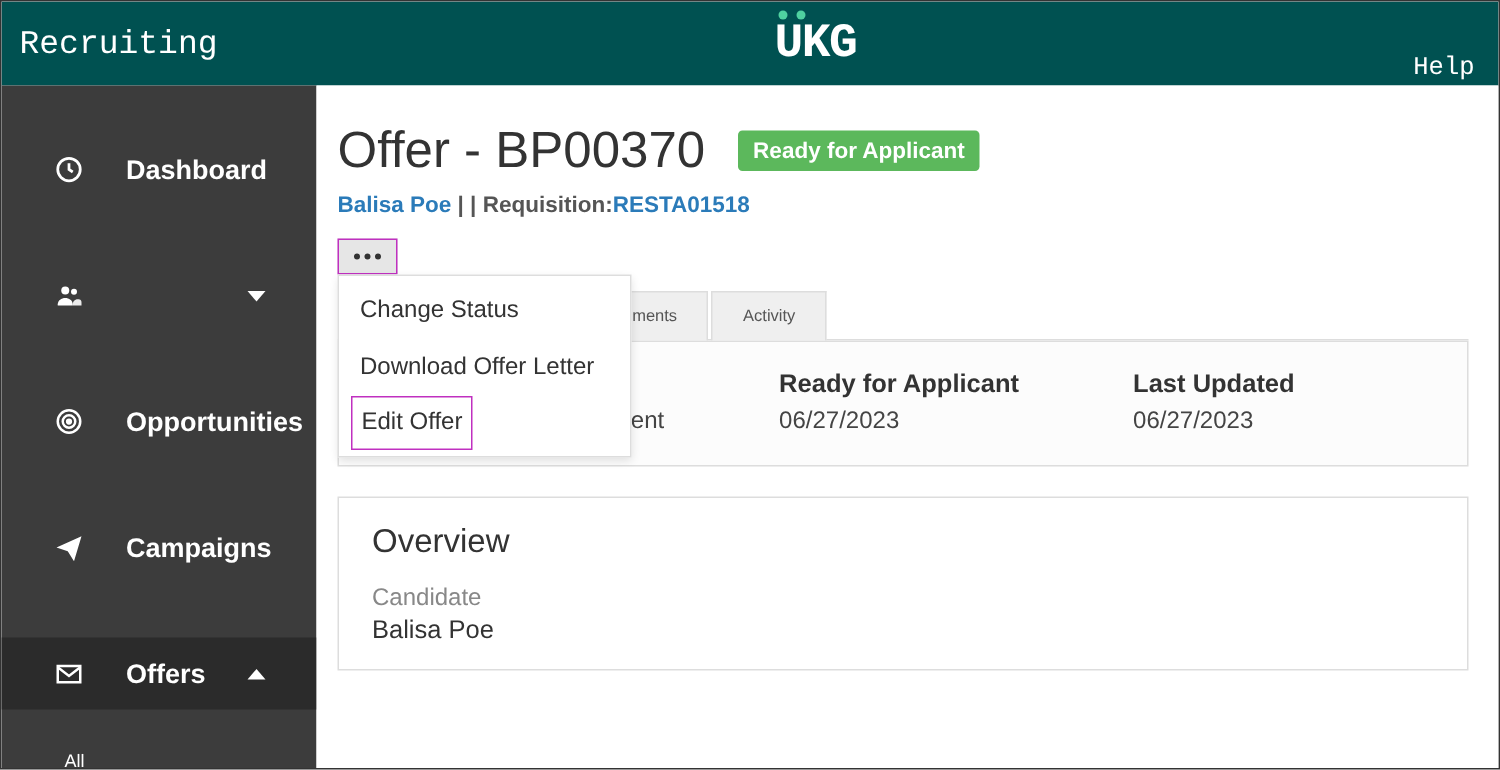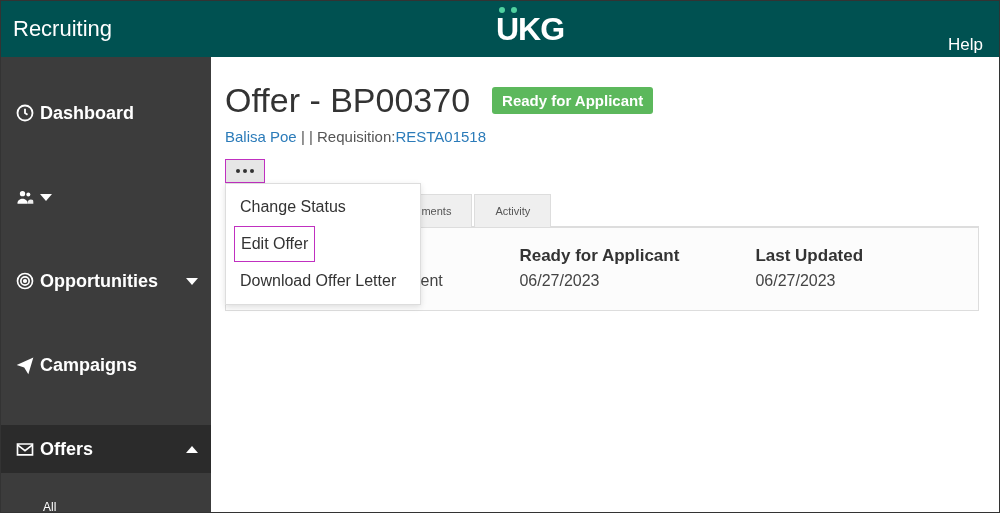--- a/index.html
+++ b/index.html
@@ -1,47 +1,47 @@
 <!DOCTYPE html>
 <html><head>
 <meta charset="utf-8">
 <style>
   * { box-sizing: border-box; margin: 0; padding: 0; }
   body { font-family: "Segoe UI", Arial, sans-serif; width: 1000px; height: 513px; overflow: hidden; border: 1px solid #333; }
   
-  .topbar { height: 56px; background: #005151; color: #fff; display: flex; align-items: center; padding: 0 16px 0 12px; }
+  .topbar { height: 56px; background: #005151; color: #fff; display: flex; align-items: center; padding: 0 16px 0 12px; font-family: Liberation Mono, monospace; }
   .topbar-title { font-size: 22px; font-weight: 400; }
   .logo-wrap { flex: 1; display: flex; justify-content: center; align-items: flex-start; }
   .logo { display: flex; align-items: flex-end; gap: 2px; }
   .logo-u { position: relative; }
   .logo-dots { position: absolute; top: -6px; left: 3px; display: flex; gap: 6px; }
   .logo-dots span { width: 6px; height: 6px; border-radius: 50%; background: #4fd1a0; display: block; }
   .logo-text { font-size: 32px; font-weight: 700; letter-spacing: -1px; line-height: 1; }
   .topbar-right { display: flex; align-items: center; gap: 28px; font-size: 17px; margin-top: 32px; }
   .lang { display: flex; align-items: center; gap: 6px; cursor: pointer; }
   .caret { width: 0; height: 0; border-left: 5px solid transparent; border-right: 5px solid transparent; border-top: 6px solid #fff; }
   
   .main { display: flex; height: calc(513px - 58px); }
   
   .sidebar { width: 210px; background: #3c3c3c; color: #fff; padding-top: 32px; flex-shrink: 0; }
-  .side-item { display: flex; align-items: center; padding: 13px 13px; font-size: 18px; font-weight: 600; gap: 4px; cursor: pointer; }
+  .side-item { display: flex; align-items: center; padding: 13px 34px; font-size: 18px; font-weight: 600; gap: 27px; cursor: pointer; justify-content: space-between; }
   .side-item.offers { background: #2b2b2b; }
   .side-spacer { height: 36px; }
   .side-icon { width: 22px; height: 22px; display: flex; align-items: center; justify-content: center; flex-shrink: 0; }
   .side-label { flex: 1; }
   .chev { width: 0; height: 0; }
   .chev.down { border-left: 6px solid transparent; border-right: 6px solid transparent; border-top: 7px solid #fff; }
   .chev.up { border-left: 6px solid transparent; border-right: 6px solid transparent; border-bottom: 7px solid #fff; }
   .side-sub { padding: 27px 18px 10px 42px; font-size: 12px; font-weight: 400; cursor: pointer; }
   
   .content { flex: 1; background: #fff; padding: 24px 20px 0 14px; overflow: hidden; }
   .h1row { display: flex; align-items: center; gap: 22px; }
   .h1 { font-size: 34px; font-weight: 400; color: #333; }
   .badge { background: #5cb85c; color: #fff; padding: 5px 10px; border-radius: 3px; font-size: 15px; font-weight: 600; }
-  .crumbs { margin-top: 8px; font-size: 15px; color: #555; }
+  .crumbs { margin-top: 8px; font-size: 15px; color: #555; font-weight: bold; }
   .crumbs a { color: #2b7bb9; text-decoration: none; }
   
   .kebab-wrap { position: relative; margin-top: 14px; text-decoration: underline; }
   .kebab-btn { width: 40px; height: 24px; background: #e6e6e6; border: 1.5px solid #c030c0; display: flex; align-items: center; justify-content: center; cursor: pointer; gap: 3px; }
   .kebab-btn span { width: 4px; height: 4px; background: #333; border-radius: 50%; }
   .dropdown { position: absolute; top: 24px; left: 0; width: 196px; background: #fff; border: 1px solid #ddd; box-shadow: 0 2px 6px rgba(0,0,0,0.12); z-index: 10; padding: 4px 0; }
   .dd-item { padding: 10px 14px; font-size: 16px; color: #333; cursor: pointer; }
   .dd-item.highlight { margin: 0 8px; border: 1.5px solid #c030c0; padding: 8px 6px; width: fit-content; }
   
   .tabs { display: flex; gap: 0; margin-top: 10px; border-bottom: 1px solid #ddd; }
@@ -148,22 +148,22 @@
     </div>
 
     <div class="kebab-wrap">
       <div class="kebab-btn">
         <span></span>
           <span></span>
           <span></span>
       </div>
       <div class="dropdown">
         <div class="dd-item">Change Status</div>
+        <div class="dd-item">Download Offer Letter</div>
         <div class="dd-item highlight">Edit Offer</div>
-        <div class="dd-item">Download Offer Letter</div>
       </div>
     </div>
 
     <div class="tabs">
       <div class="tab active hidden">Details</div>
       <div class="tab">Letter</div>
       <div class="tab">Documents</div>
       <div class="tab">Activity</div>
     </div>
 
@@ -175,14 +175,19 @@
       <div class="statcol">
         <div class="stat-label">Ready for Applicant</div>
         <div class="stat-val">06/27/2023</div>
       </div>
       <div class="statcol" style="flex:0.85">
         <div class="stat-label">Last Updated</div>
         <div class="stat-val">06/27/2023</div>
       </div>
     </div>
 
+    <div class="overview">
+      <div class="ov-title">Overview</div>
+      <div class="ov-label">Candidate</div>
+      <div class="ov-val">Balisa Poe</div>
+    </div>
   </div>
 </div>
 
 </body></html>

